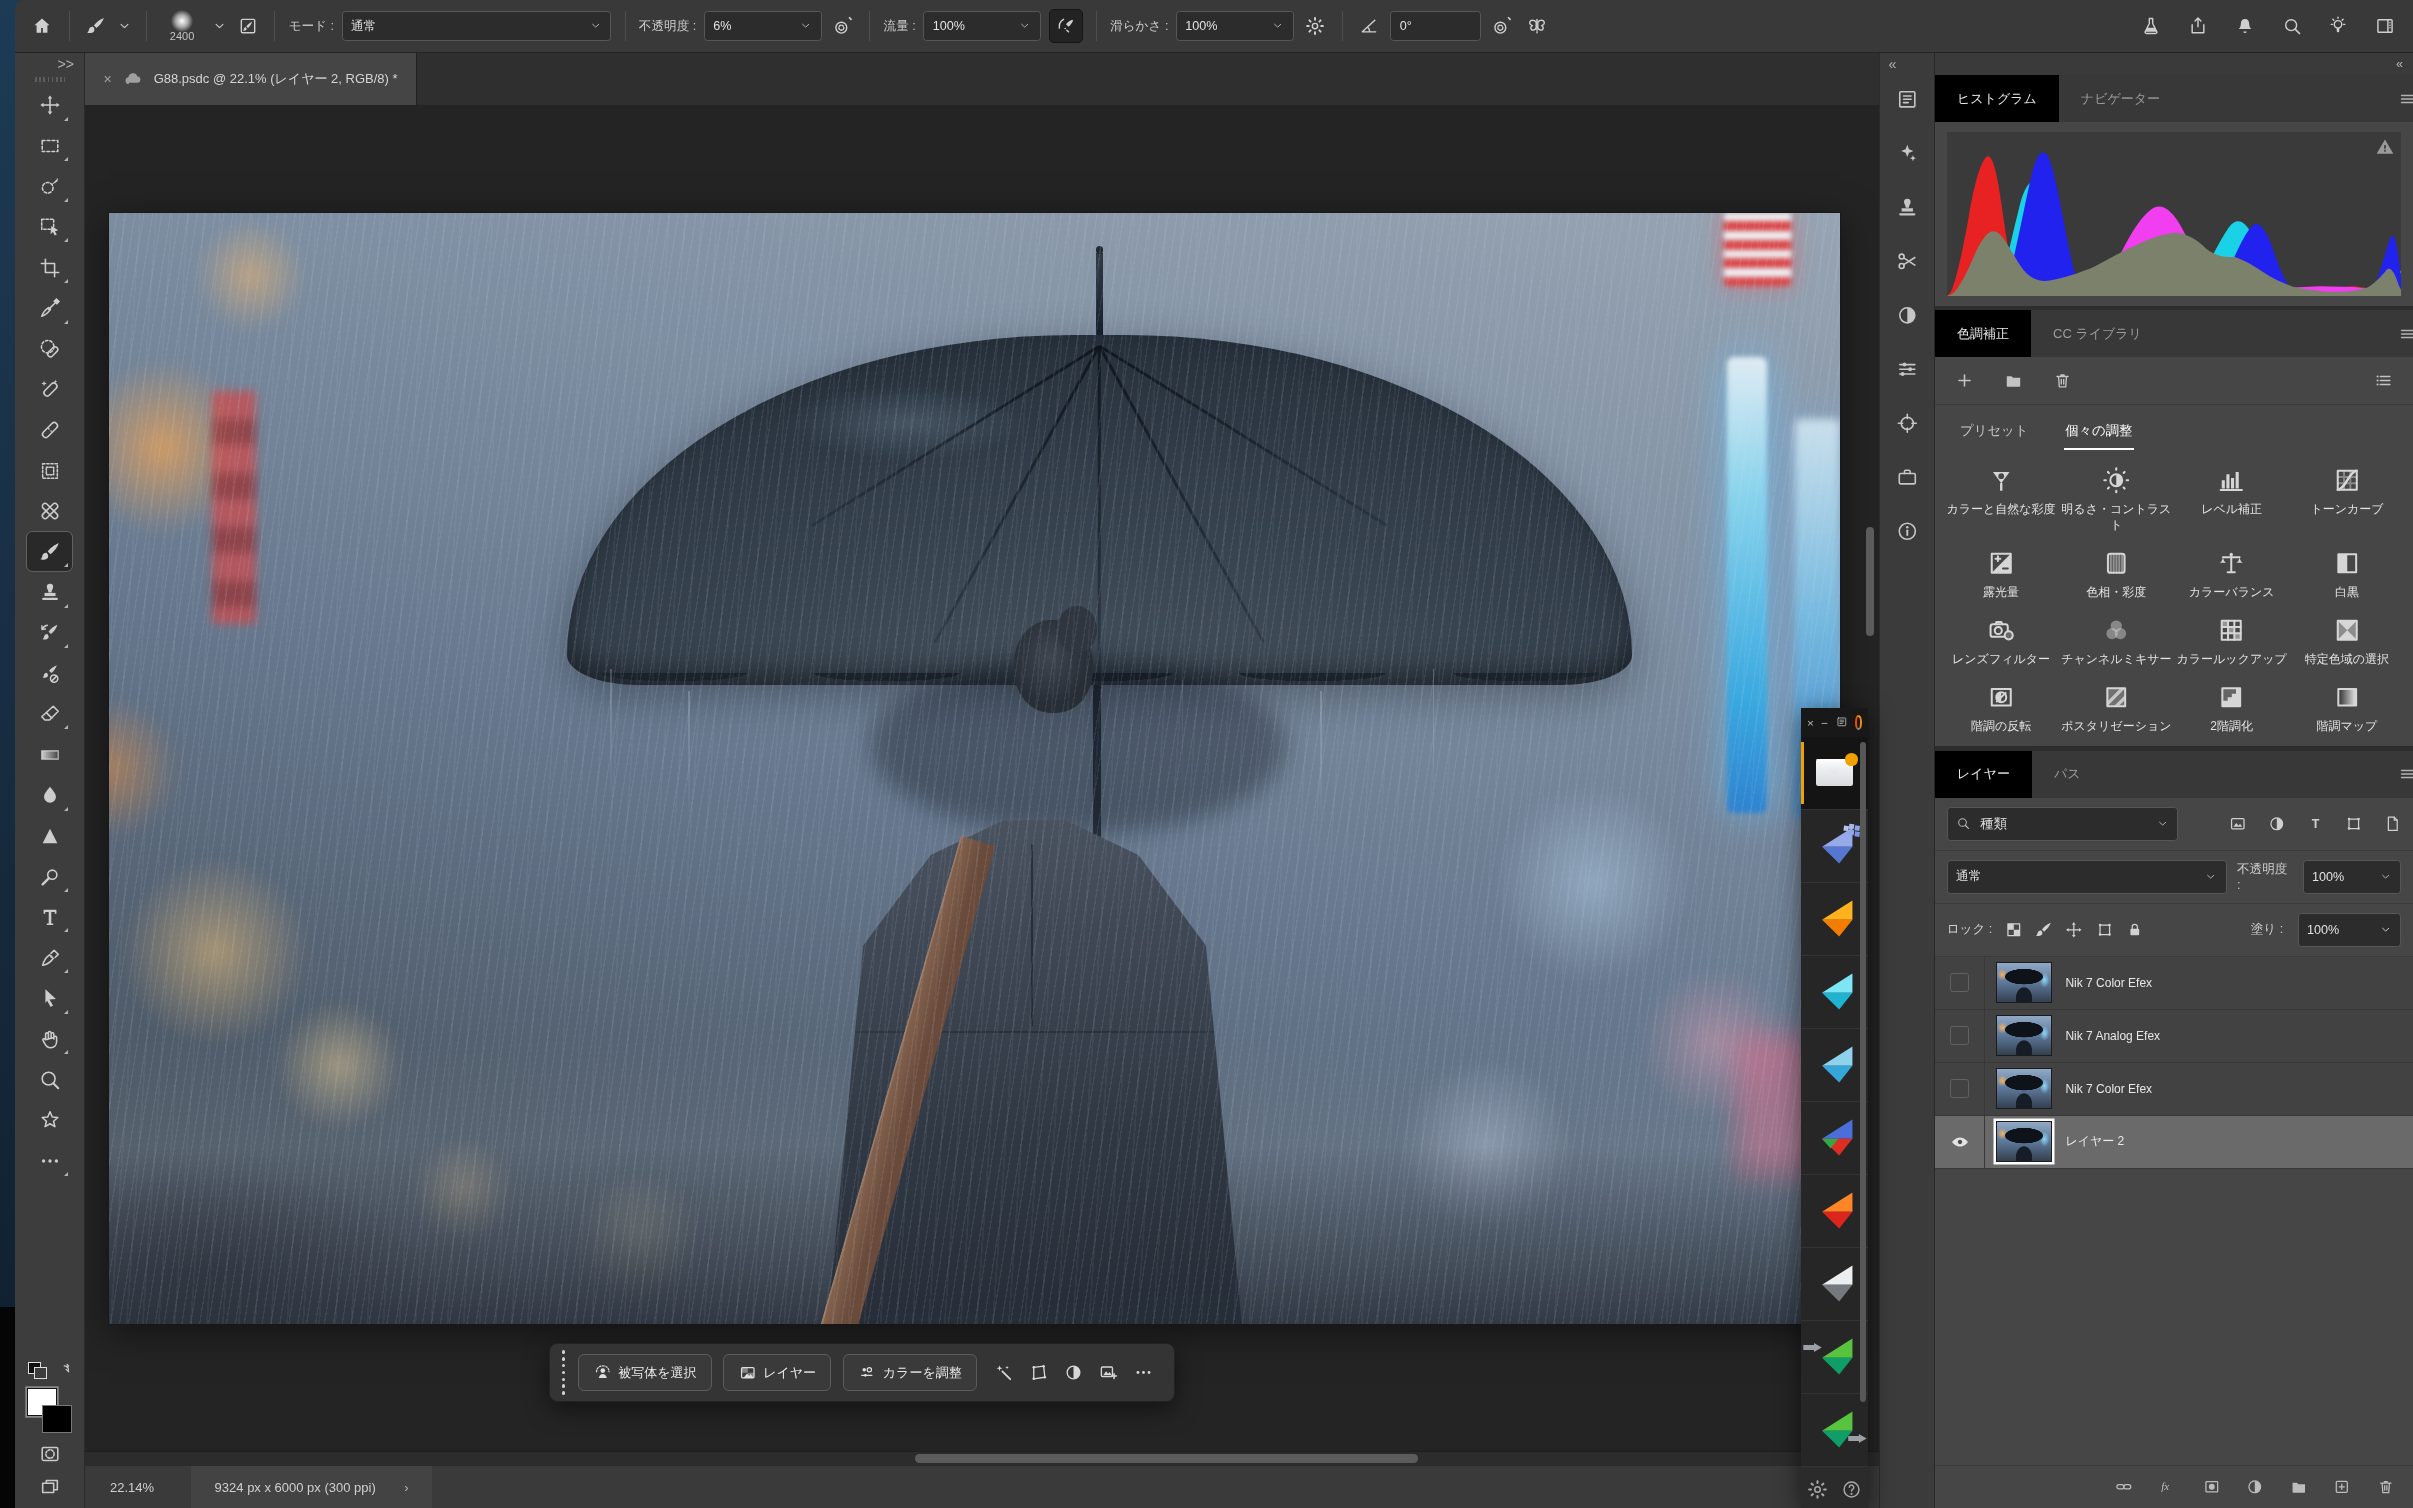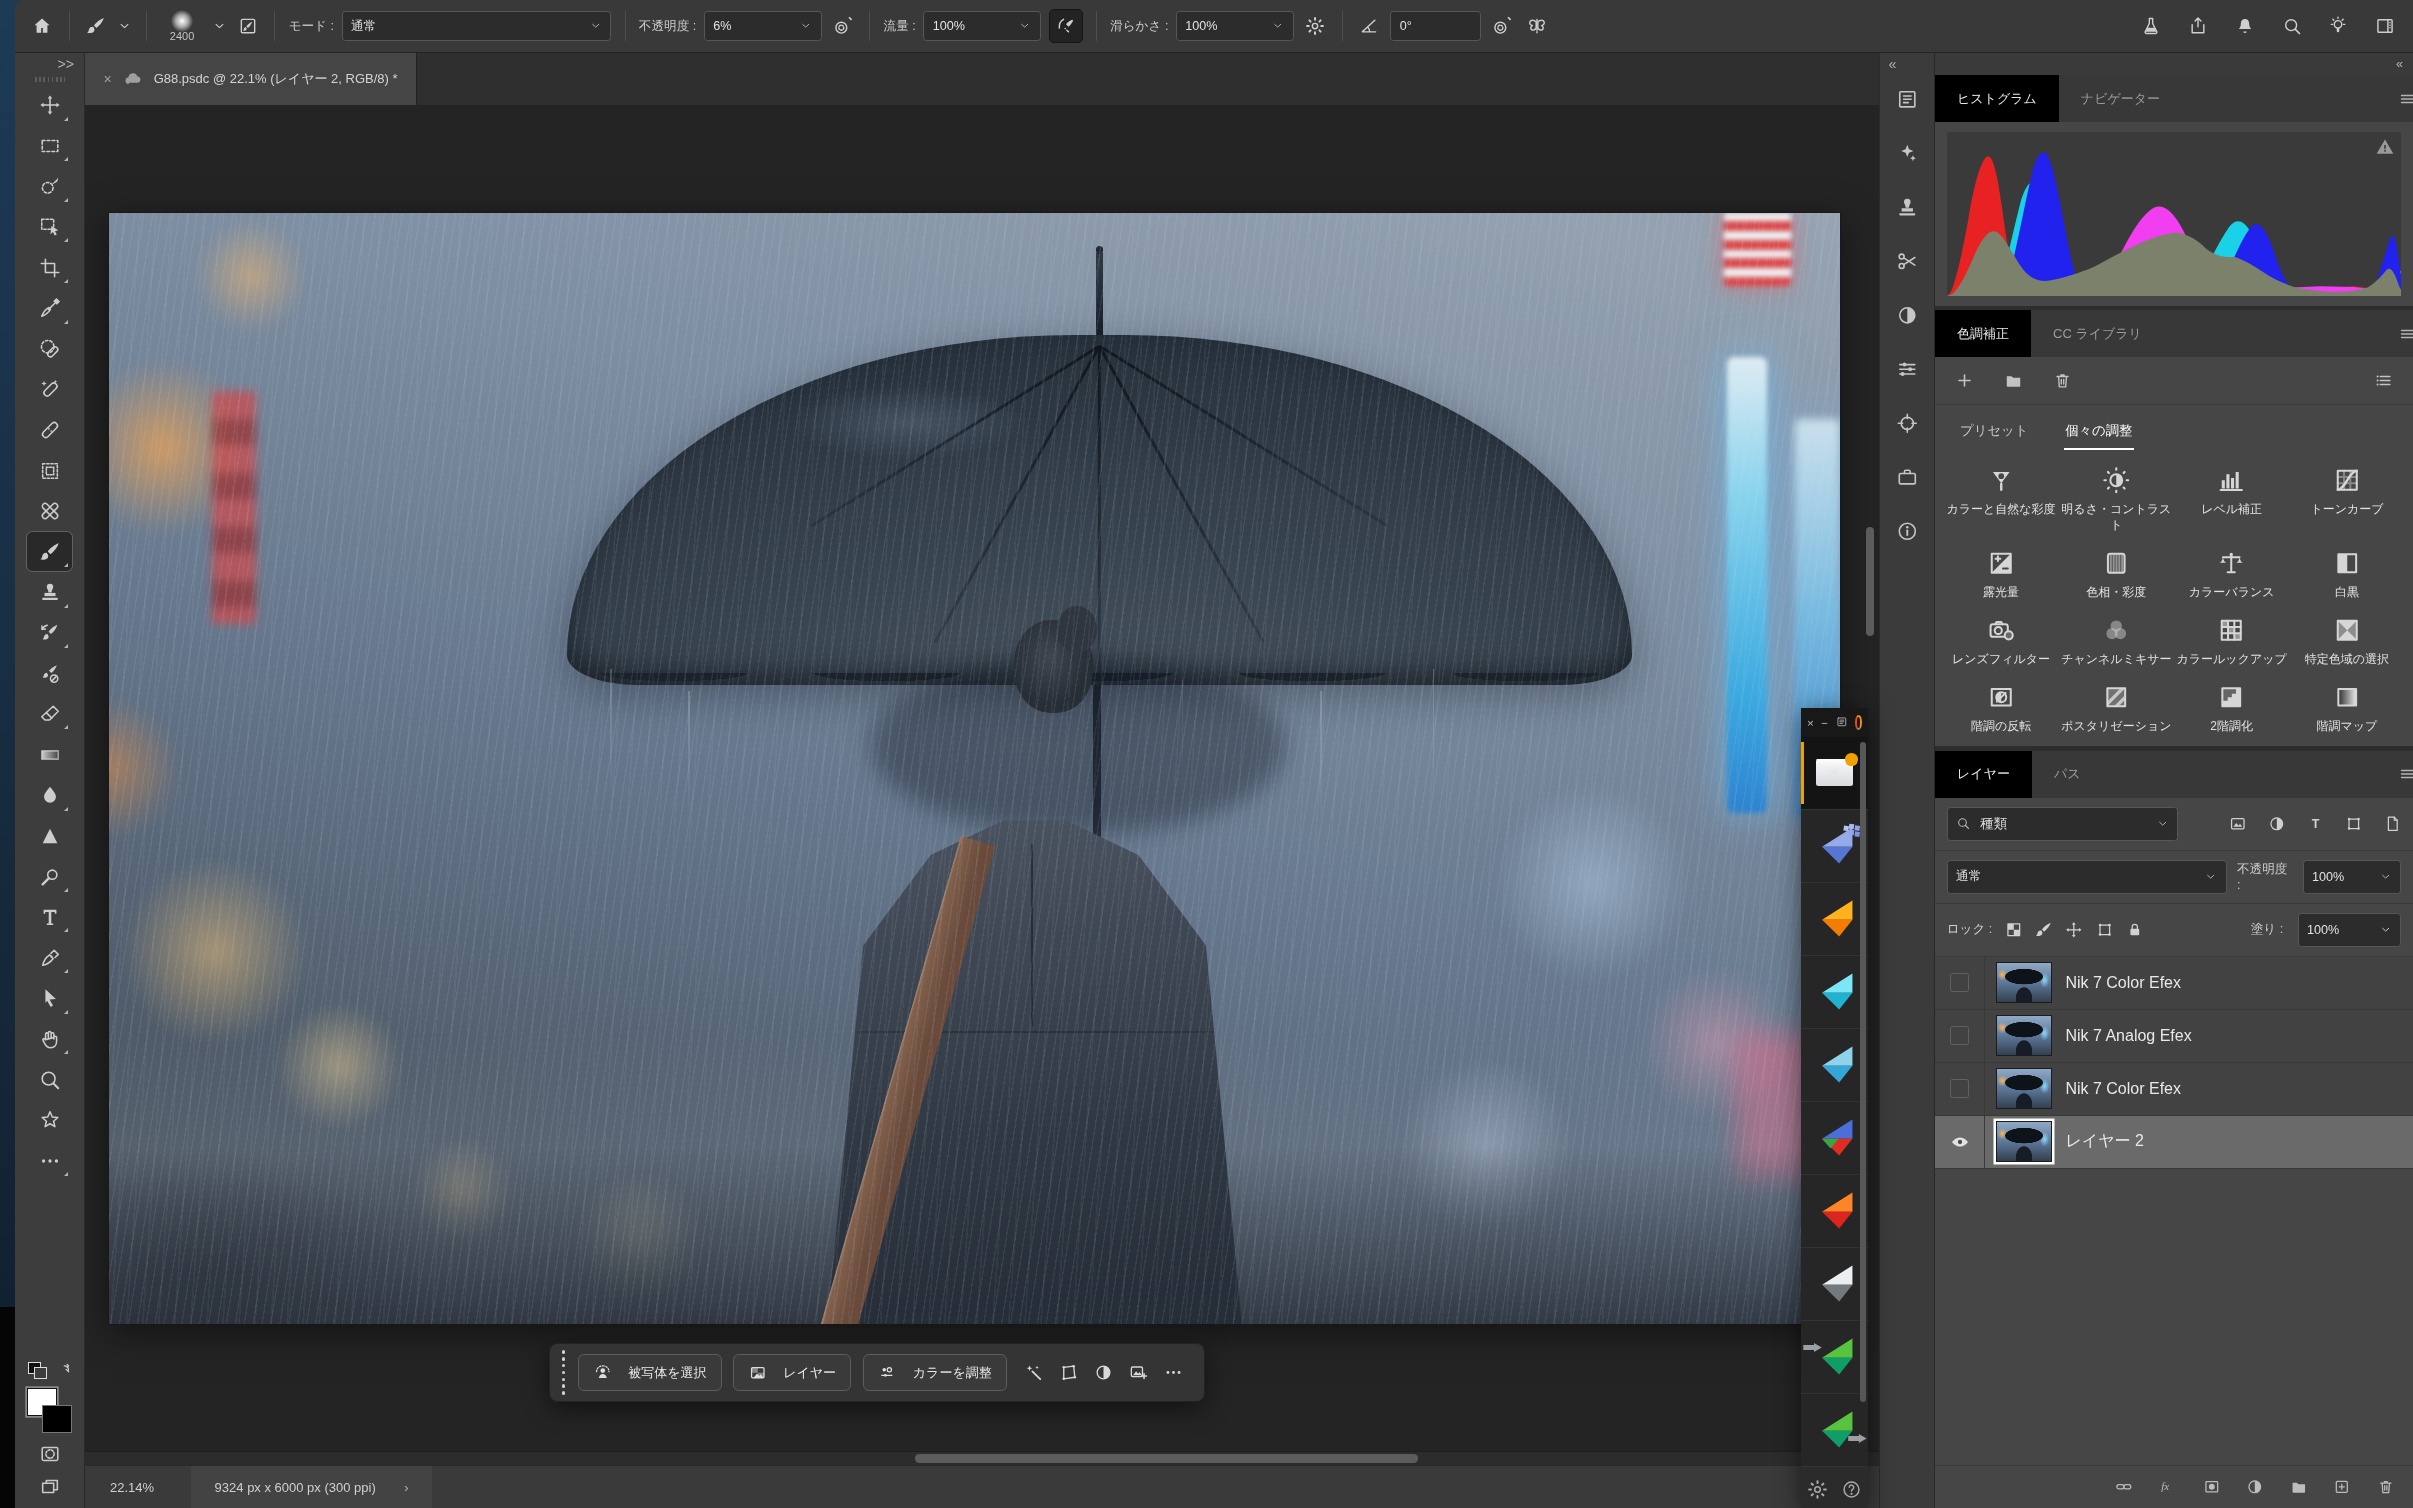--- a/index.html
+++ b/index.html
@@ -115,21 +115,21 @@
   .rain{position:absolute;inset:0;background-image:
     repeating-linear-gradient(99deg,rgba(255,255,255,0) 0 7.5px,rgba(236,243,250,.085) 7.5px 8.8px),
     repeating-linear-gradient(94deg,rgba(255,255,255,0) 0 14.2px,rgba(226,236,246,.055) 14.2px 16px)}
   .vig{position:absolute;inset:0;background:radial-gradient(120% 120% at 50% 45%,rgba(0,0,0,0) 58%,rgba(16,20,26,.35) 100%)}
   .cast{position:absolute;inset:0;background:rgba(86,108,134,.10)}
   
   .taskbar{position:absolute;left:464px;top:1238px;height:57px;z-index:60;display:flex;align-items:center;gap:11.7px;
     padding:0 15px 0 11.7px;background:#343434;border:0.8px solid #232323;border-radius:8.4px;box-shadow:0 6.7px 23.5px rgba(0,0,0,.5)}
   .handle{display:flex;flex-direction:column;gap:3.4px;margin-right:1.7px}
   .handle i{width:3.4px;height:3.4px;border-radius:50%;background:#d2d2d2}
-  .tbtn{display:flex;align-items:center;gap:17px;height:37px;padding:0 14.2px;border:0.8px solid #5d5d5d;border-radius:5.9px;
+  .tbtn{display:flex;align-items:center;gap:7px;height:37px;padding:0 14.2px;border:0.8px solid #5d5d5d;border-radius:5.9px;
     background:#3a3a3a;color:#eaeaea;font-size:13px}
   .tbtn svg{width:17.6px;height:17.6px;color:#dedede}
   .ticon{width:30px;height:30px;display:flex;align-items:center;justify-content:center;color:#d8d8d8}
   .ticon svg{width:19px;height:19px}
   
   .dock{width:54px;background:#3b3b3b;border-left:0.8px solid #2b2b2b;display:flex;flex-direction:column;align-items:center;padding-top:3.4px;flex:none}
   .dockexp{align-self:flex-start;margin-left:8.4px;color:#b3b3b3;font-size:14.2px}
   .dockbtn{width:39px;height:39px;margin:7.5px 0;display:flex;align-items:center;justify-content:center;color:#c6c6c6}
   .dockbtn svg{width:22.6px;height:22.6px}
   
@@ -184,21 +184,21 @@
     linear-gradient(180deg,#8fa9c6 0%,#5c7698 52%,#33404f 100%)}
   .lluticon{width:54px;margin-left:35px;display:flex;justify-content:center;color:#d2d2d2;flex:none}
   .lluticon svg{width:25px;height:25px}
   .llink{width:25px;display:flex;justify-content:center;color:#c9c9c9;flex:none}
   .llink svg{width:17px;height:17px}
   .lmask{width:54px;height:39px;border:0.8px solid #1c1c1c;flex:none}
   .mask-white{background:#ffffff}
   .mask-gray{background:#ededed;background-image:
     radial-gradient(42% 55% at 58% 48%,#8f8f8f 0 35%,rgba(143,143,143,0) 70%),
     radial-gradient(30% 45% at 32% 42%,#a9a9a9 0 40%,rgba(169,169,169,0) 75%)}
-  .lname{margin-left:13.4px;font-size:16px;color:#e8e8e8;white-space:nowrap}
+  .lname{margin-left:13.4px;font-size:12px;color:#e8e8e8;white-space:nowrap}
   .lbottom{margin-top:auto;height:42px;display:flex;align-items:center;justify-content:flex-end;gap:26px;padding:0 18.4px;
     border-top:0.8px solid #3a3a3a;color:#bdbdbd;flex:none}
   .lbottom svg{width:17.6px;height:17.6px}
   
   .nik{position:absolute;left:1801px;top:708px;width:67px;height:800px;z-index:70;background:#262626;box-shadow:0 5px 25px rgba(0,0,0,.55);display:flex;flex-direction:column}
   .niktitle{height:28.5px;background:#181818;display:flex;align-items:center;gap:7.5px;padding:0 5.9px;color:#bdbdbd;flex:none}
   .niktitle .tx{font-size:11.7px}
   .nikset svg{width:11.7px;height:11.7px}
   .nikring{width:11px;height:11px;border-radius:50%;border:2.5px solid #f09000;border-left-color:#e84a10;border-bottom-color:#888}
   .nikitems{flex:1;display:flex;flex-direction:column;position:relative}

